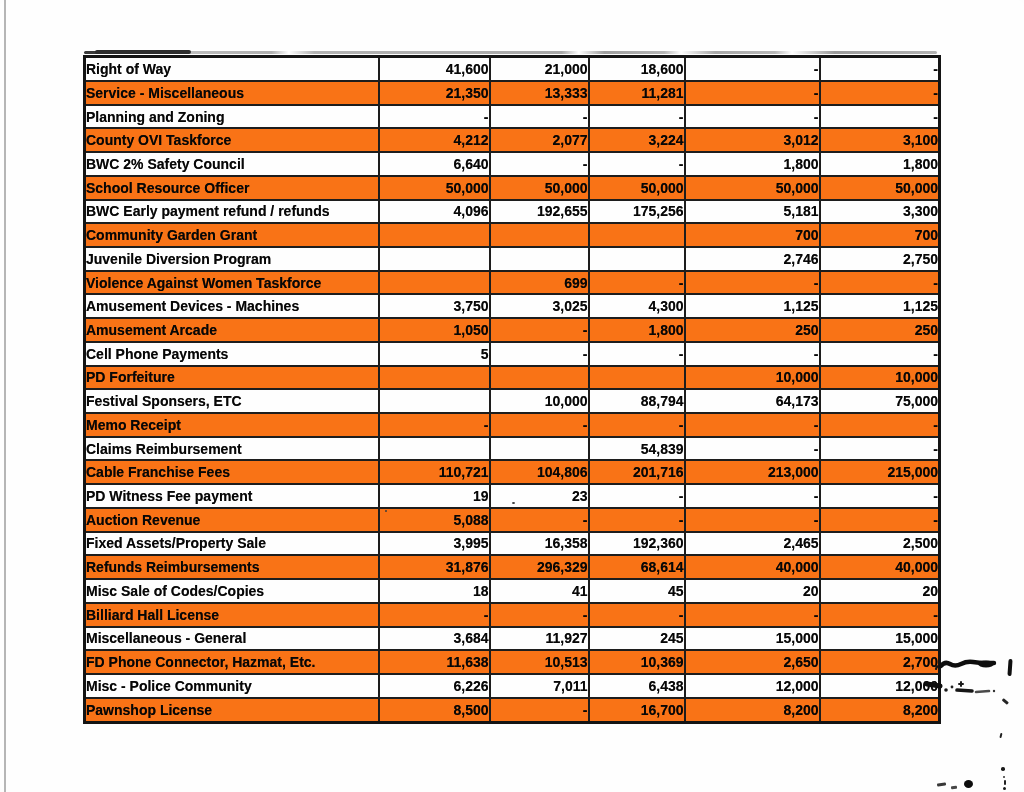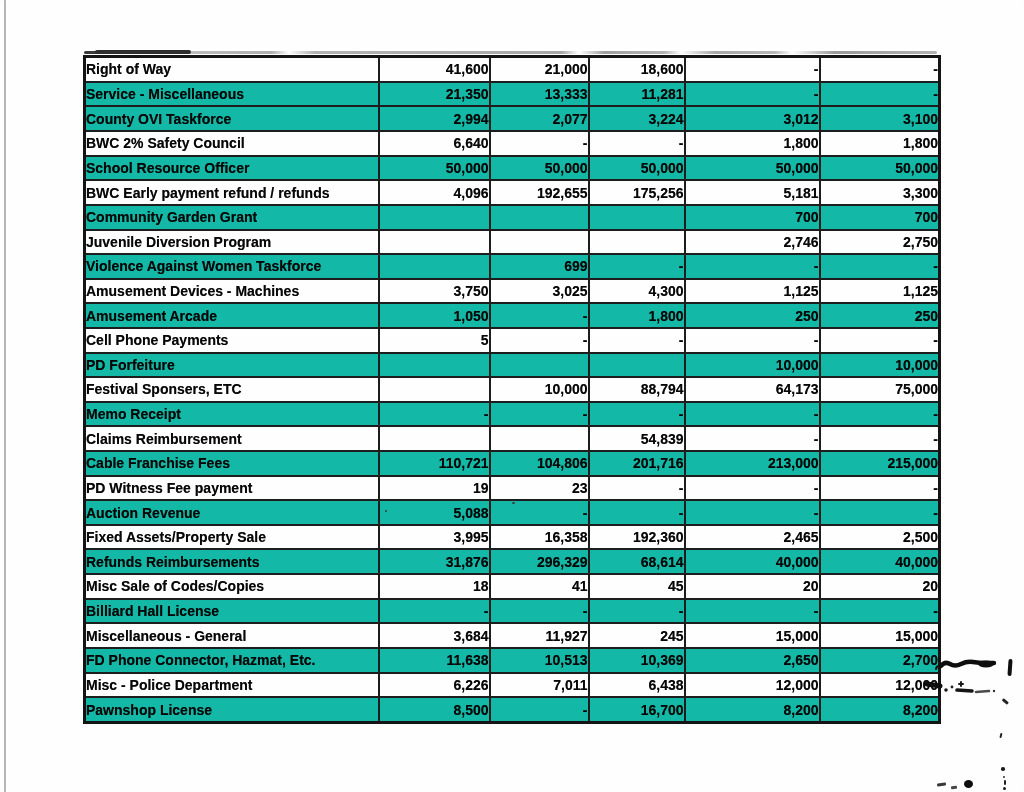--- a/index.html
+++ b/index.html
@@ -49,21 +49,21 @@
   table.rev-table td{
     border:2px solid #1d1d1d;
     font-weight:700;font-size:14px;line-height:1;
     color:#070707;
     padding:0;overflow:hidden;white-space:nowrap;
     text-shadow:0 0 .4px rgba(0,0,0,.55);
   }
   td.label{text-align:left;padding-left:5px;}
   td.num{text-align:right;padding-right:8px;}
   td.dash{padding-right:15px;}
-  tr.shaded{background:#14b8a6;}
+  tr.shaded{background:#f97316;}
 
   
   .speck{position:absolute;background:#3c3c3c;border-radius:50%;}
   .speck.s1{left:385px;top:510px;width:2px;height:2px;}
   .speck.s2{left:512px;top:502px;width:3px;height:2px;}
 
   
   .scribble{position:absolute;}
   .tick-v{
     position:absolute;left:1008px;top:659px;width:3.5px;height:17px;
@@ -123,23 +123,31 @@
       <td class="num dash">-</td>
     </tr>
         <tr class="shaded">
       <td class="label">Service - Miscellaneous</td>
       <td class="num">21,350</td>
       <td class="num">13,333</td>
       <td class="num">11,281</td>
       <td class="num dash">-</td>
       <td class="num dash">-</td>
     </tr>
+        <tr>
+      <td class="label">Planning and Zoning</td>
+      <td class="num dash">-</td>
+      <td class="num dash">-</td>
+      <td class="num dash">-</td>
+      <td class="num dash">-</td>
+      <td class="num dash">-</td>
+    </tr>
         <tr class="shaded">
       <td class="label">County OVI Taskforce</td>
-      <td class="num">2,994</td>
+      <td class="num">4,212</td>
       <td class="num">2,077</td>
       <td class="num">3,224</td>
       <td class="num">3,012</td>
       <td class="num">3,100</td>
     </tr>
         <tr>
       <td class="label">BWC 2% Safety Council</td>
       <td class="num">6,640</td>
       <td class="num dash">-</td>
       <td class="num dash">-</td>
@@ -308,21 +316,21 @@
     </tr>
         <tr class="shaded">
       <td class="label">FD Phone Connector, Hazmat, Etc.</td>
       <td class="num">11,638</td>
       <td class="num">10,513</td>
       <td class="num">10,369</td>
       <td class="num">2,650</td>
       <td class="num">2,700</td>
     </tr>
         <tr>
-      <td class="label">Misc - Police Department</td>
+      <td class="label">Misc - Police Community</td>
       <td class="num">6,226</td>
       <td class="num">7,011</td>
       <td class="num">6,438</td>
       <td class="num">12,000</td>
       <td class="num">12,000</td>
     </tr>
         <tr class="shaded">
       <td class="label">Pawnshop License</td>
       <td class="num">8,500</td>
       <td class="num dash">-</td>

